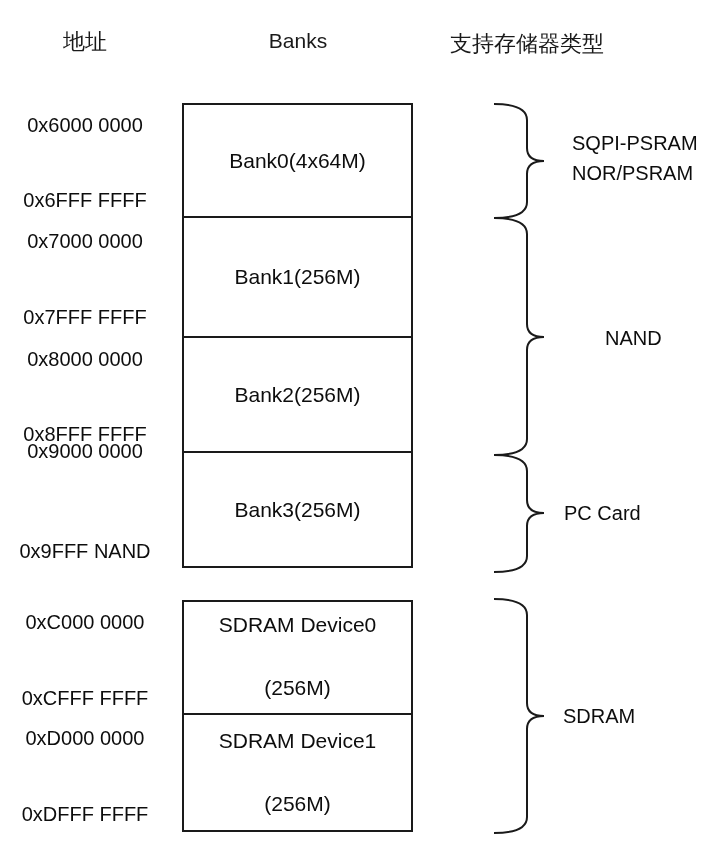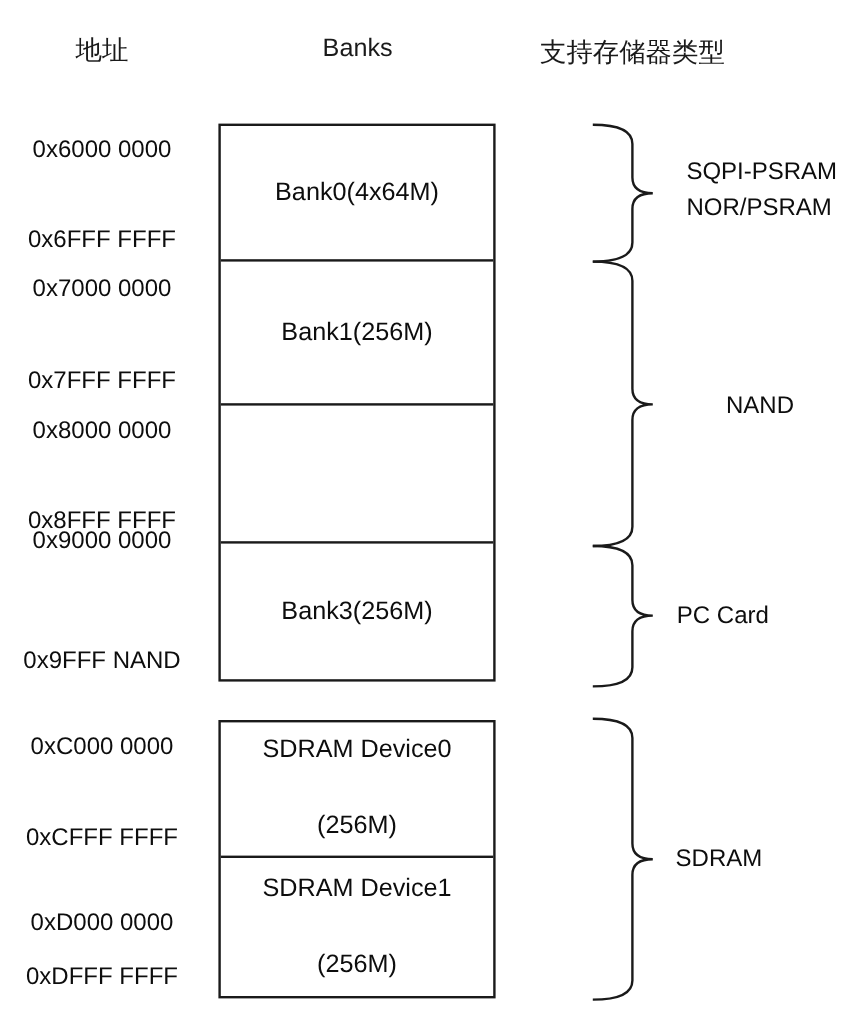--- a/index.html
+++ b/index.html
@@ -107,30 +107,31 @@
   <div class="abs addr" style="top:114px;">0x6000 0000</div>
   <div class="abs addr" style="top:189px;">0x6FFF FFFF</div>
   <div class="abs addr" style="top:230px;">0x7000 0000</div>
   <div class="abs addr" style="top:306px;">0x7FFF FFFF</div>
   <div class="abs addr" style="top:348px;">0x8000 0000</div>
   <div class="abs addr" style="top:423px;">0x8FFF FFFF</div>
   <div class="abs addr" style="top:440px;">0x9000 0000</div>
   <div class="abs addr" style="top:540px;">0x9FFF NAND</div>
   <div class="abs addr" style="top:611px;">0xC000 0000</div>
   <div class="abs addr" style="top:687px;">0xCFFF FFFF</div>
-  <div class="abs addr" style="top:758px;">0xD000 0000</div>
+  <div class="abs addr" style="top:727px;">0xD000 0000</div>
   <div class="abs addr" style="top:803px;">0xDFFF FFFF</div>
 
   <div class="abs box" style="left:182px; top:103px; width:231px; height:465px;"></div>
   <div class="abs divider" style="top:216px;"></div>
   <div class="abs divider" style="top:336px;"></div>
   <div class="abs divider" style="top:451px;"></div>
 
   <div class="abs bank-label" style="top:105px; height:111px;">Bank0(4x64M)</div>
   <div class="abs bank-label" style="top:218px; height:118px;">Bank1(256M)</div>
+  <div class="abs bank-label" style="top:338px; height:113px;">Bank2(256M)</div>
   <div class="abs bank-label" style="top:453px; height:113px;">Bank3(256M)</div>
 
   <div class="abs box" style="left:182px; top:600px; width:231px; height:232px;"></div>
   <div class="abs divider" style="top:713px;"></div>
 
   <div class="abs bank-label two-line" style="top:602px; height:109px;">
     <span>SDRAM Device0</span>
     <span>(256M)</span>
   </div>
   <div class="abs bank-label two-line" style="top:715px; height:115px;">

